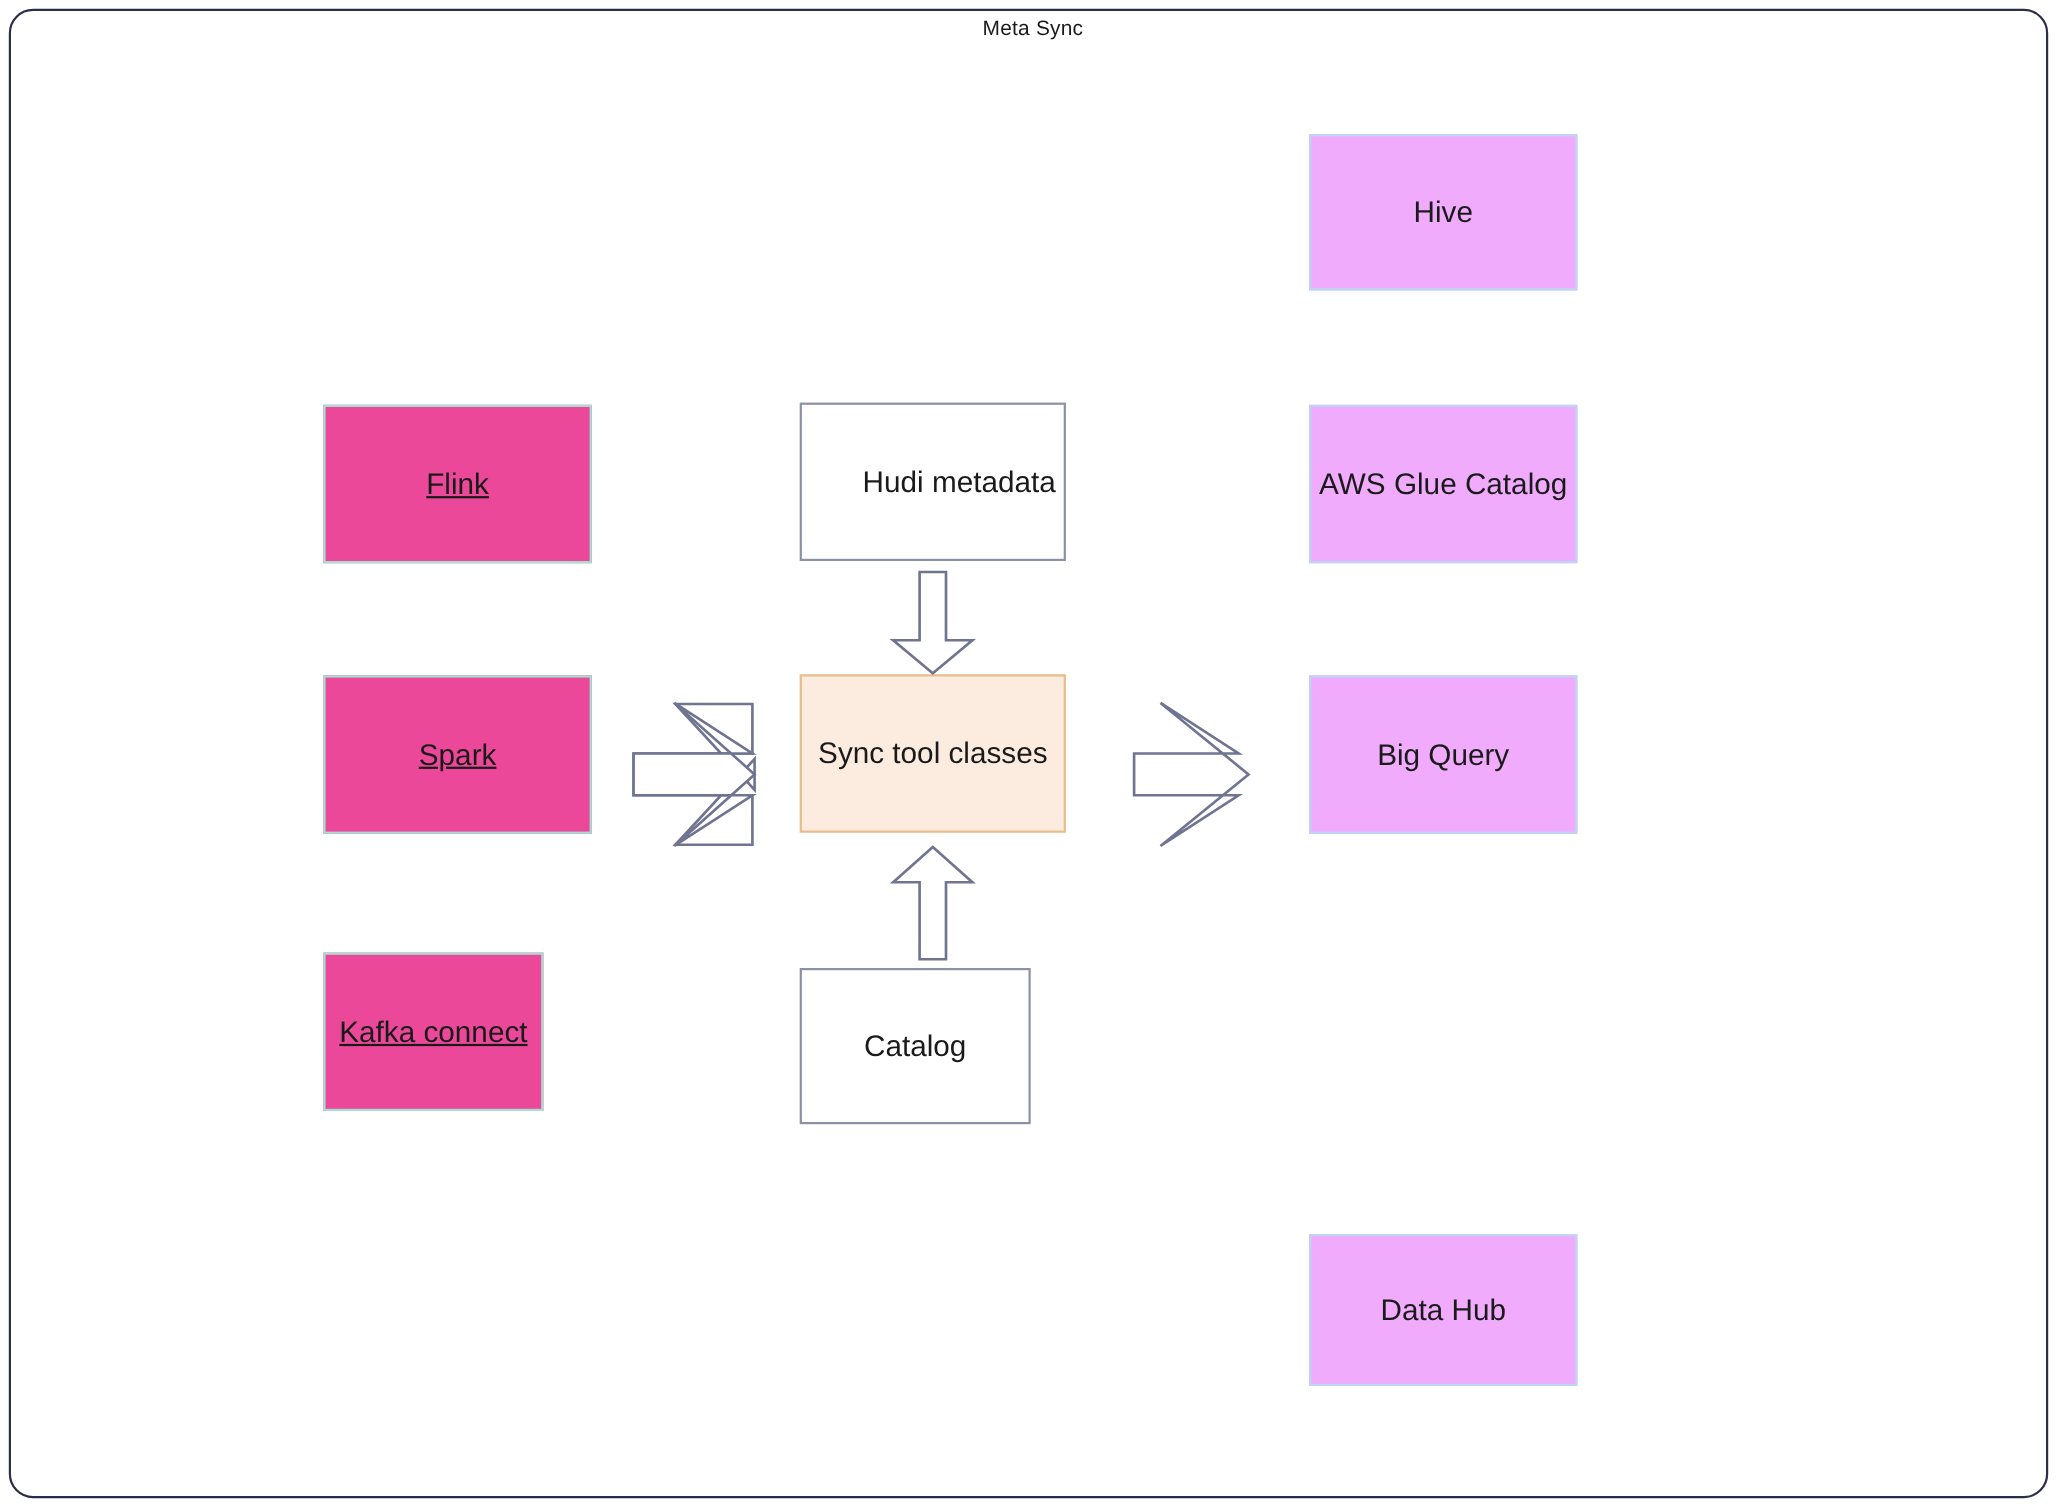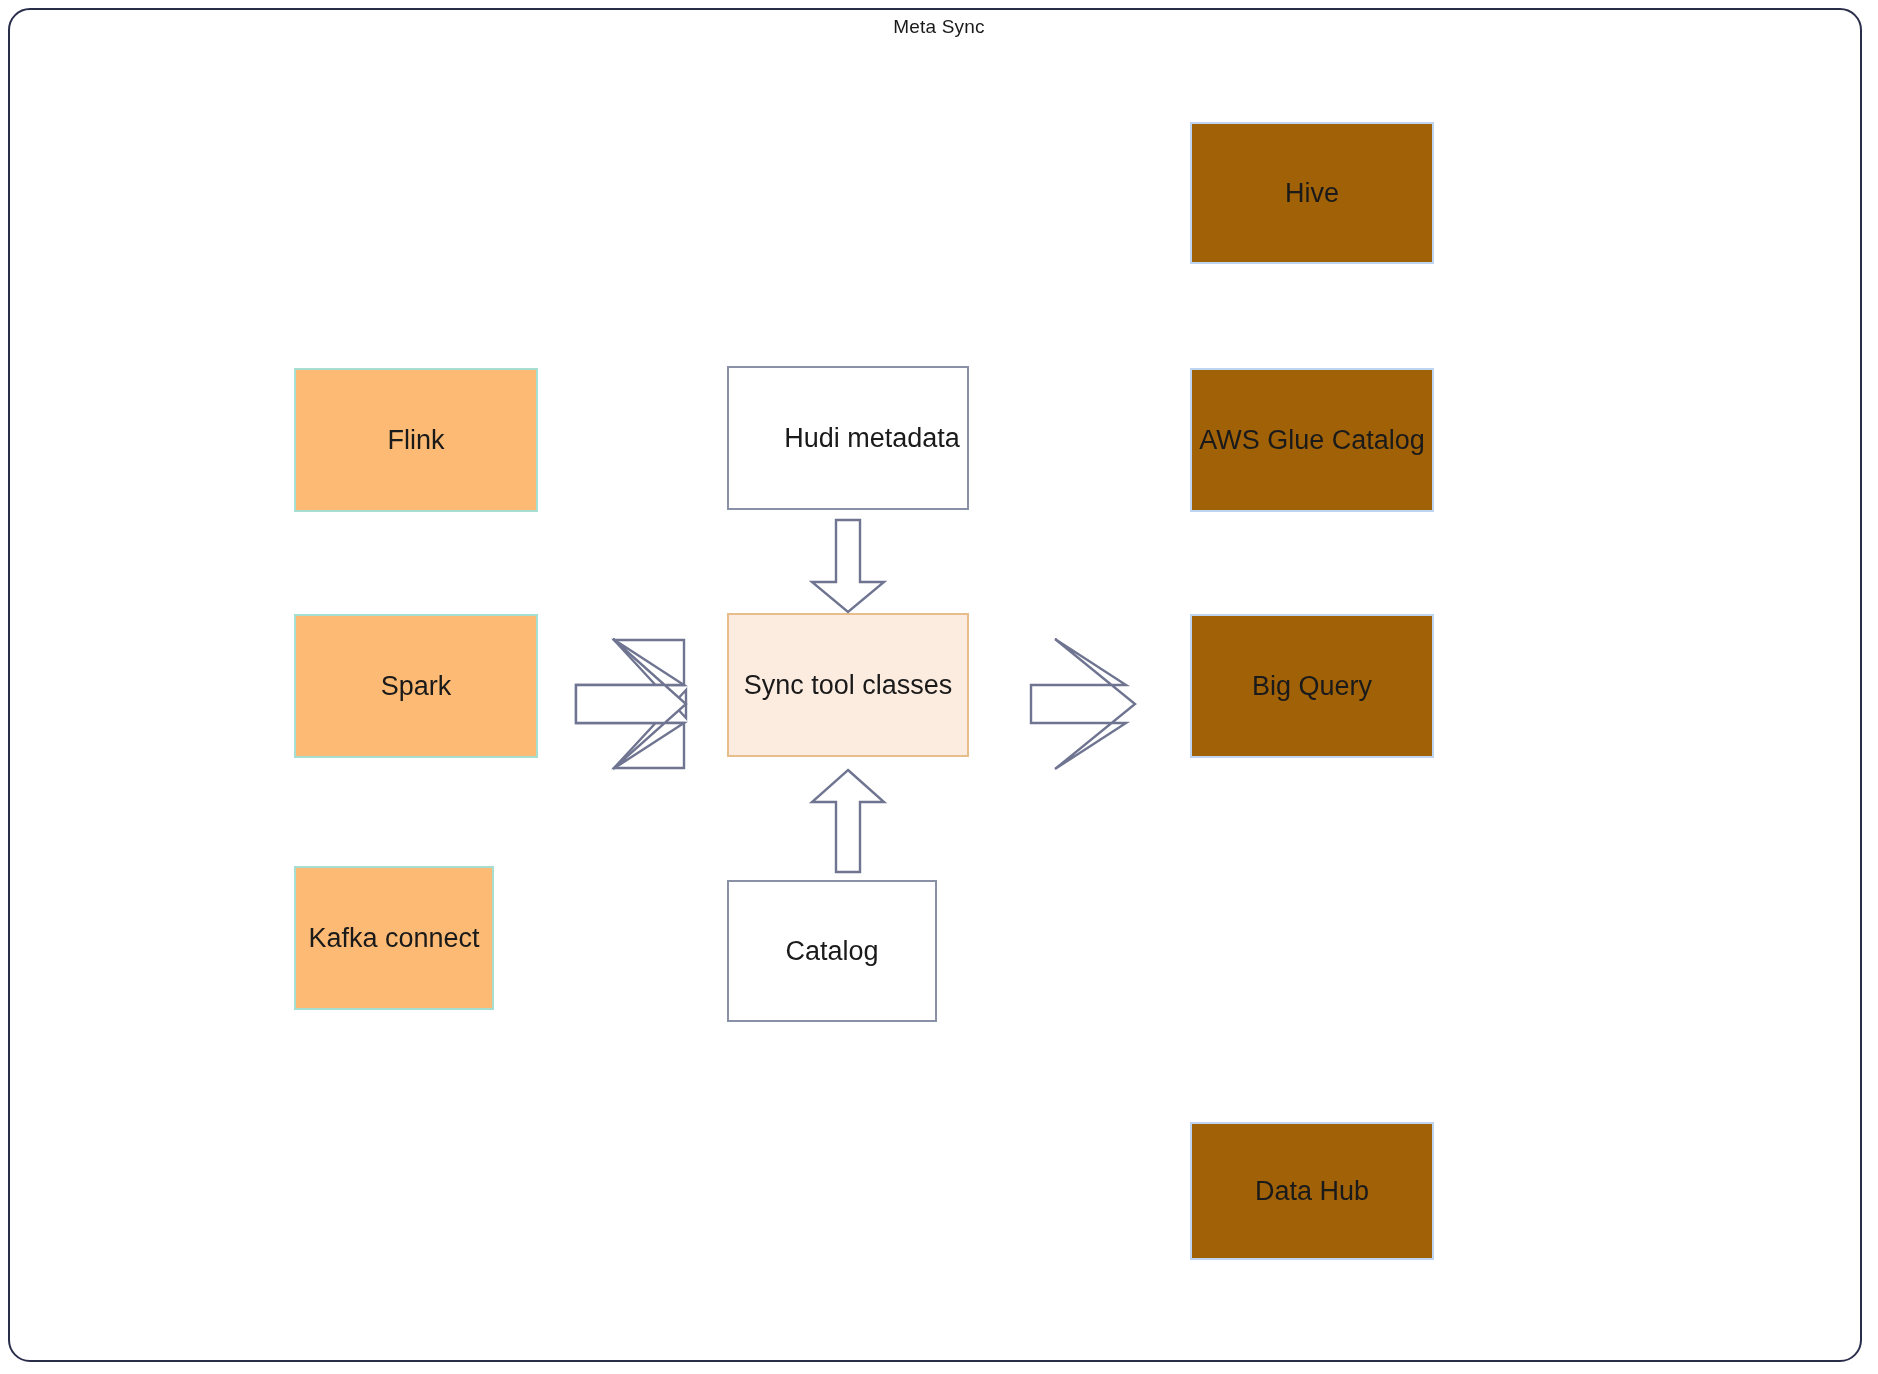--- a/index.html
+++ b/index.html
@@ -43,33 +43,34 @@
     box-sizing: border-box;
     display: flex;
     align-items: center;
     justify-content: center;
     font-size: 27px;
     color: #1a1a1a;
     line-height: 1.2;
     text-align: center;
   }
   .node-source {
-    background: #fdba74;
+    background: #ec4899;
     border: 2px solid #a6ded2;
+    text-decoration: underline;
   }
   .node-plain {
     background: #ffffff;
     border: 2px solid #8a90a6;
   }
   .node-core {
     background: #fcece0;
     border: 2px solid #e8bd8c;
   }
   .node-target {
-    background: #a16207;
+    background: #f0abfc;
     border: 2px solid #bdd5f2;
   }
   .arrow-layer {
     position: absolute;
     left: 0;
     top: 0;
     width: 1878px;
     height: 1374px;
     pointer-events: none;
   }

